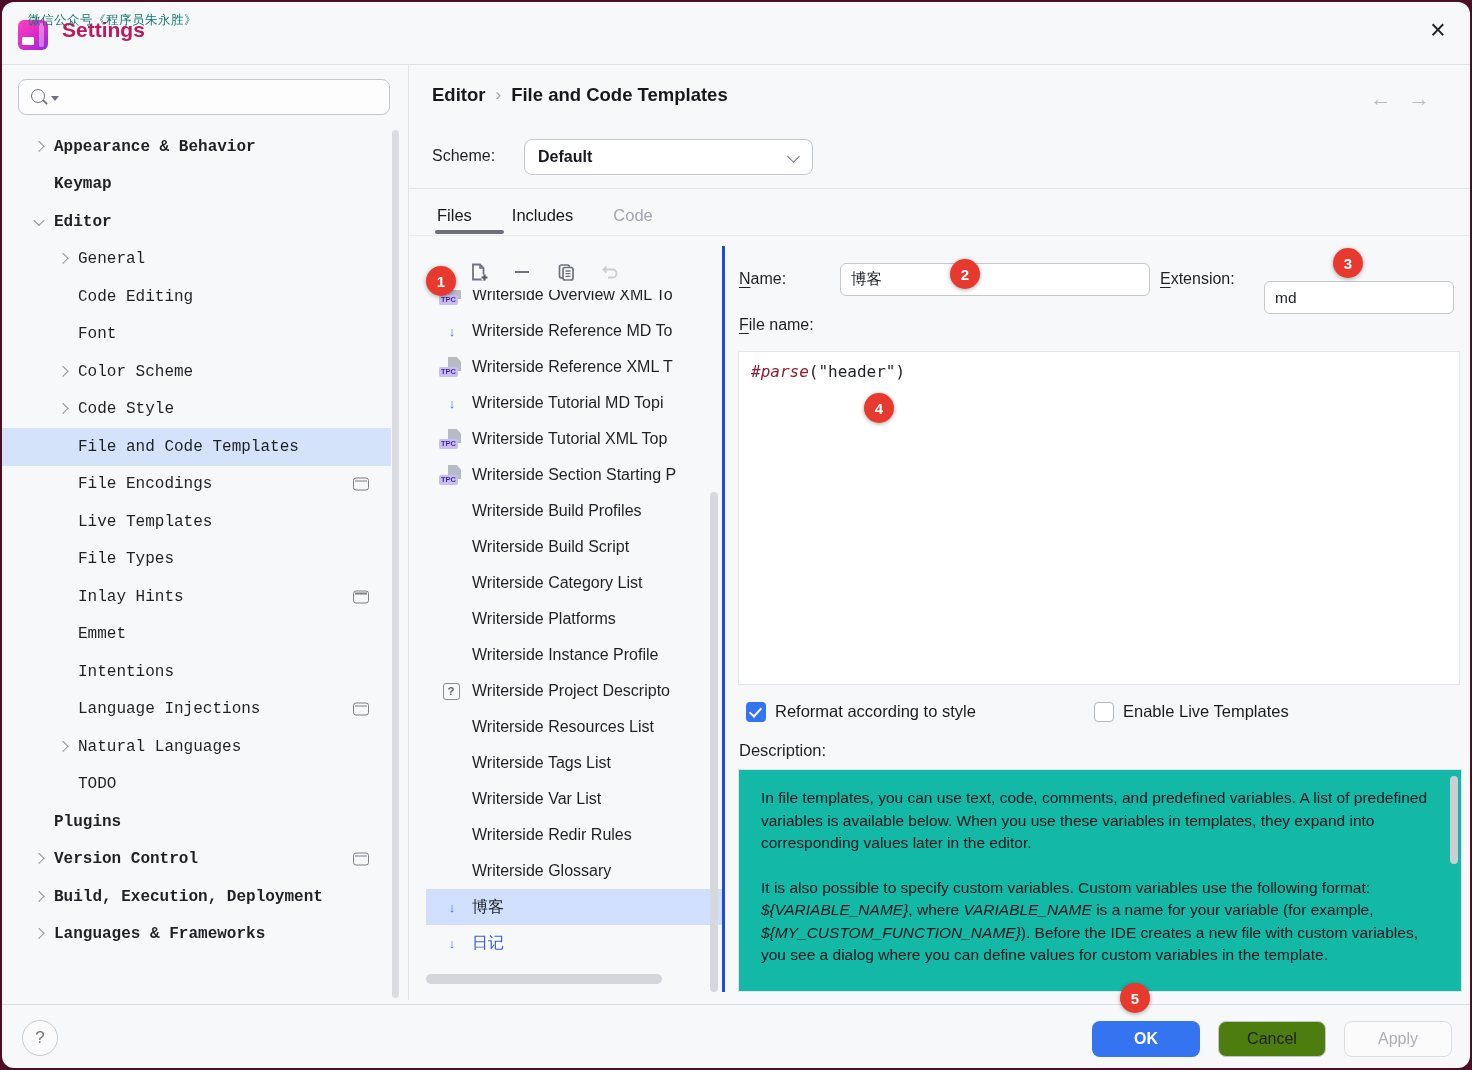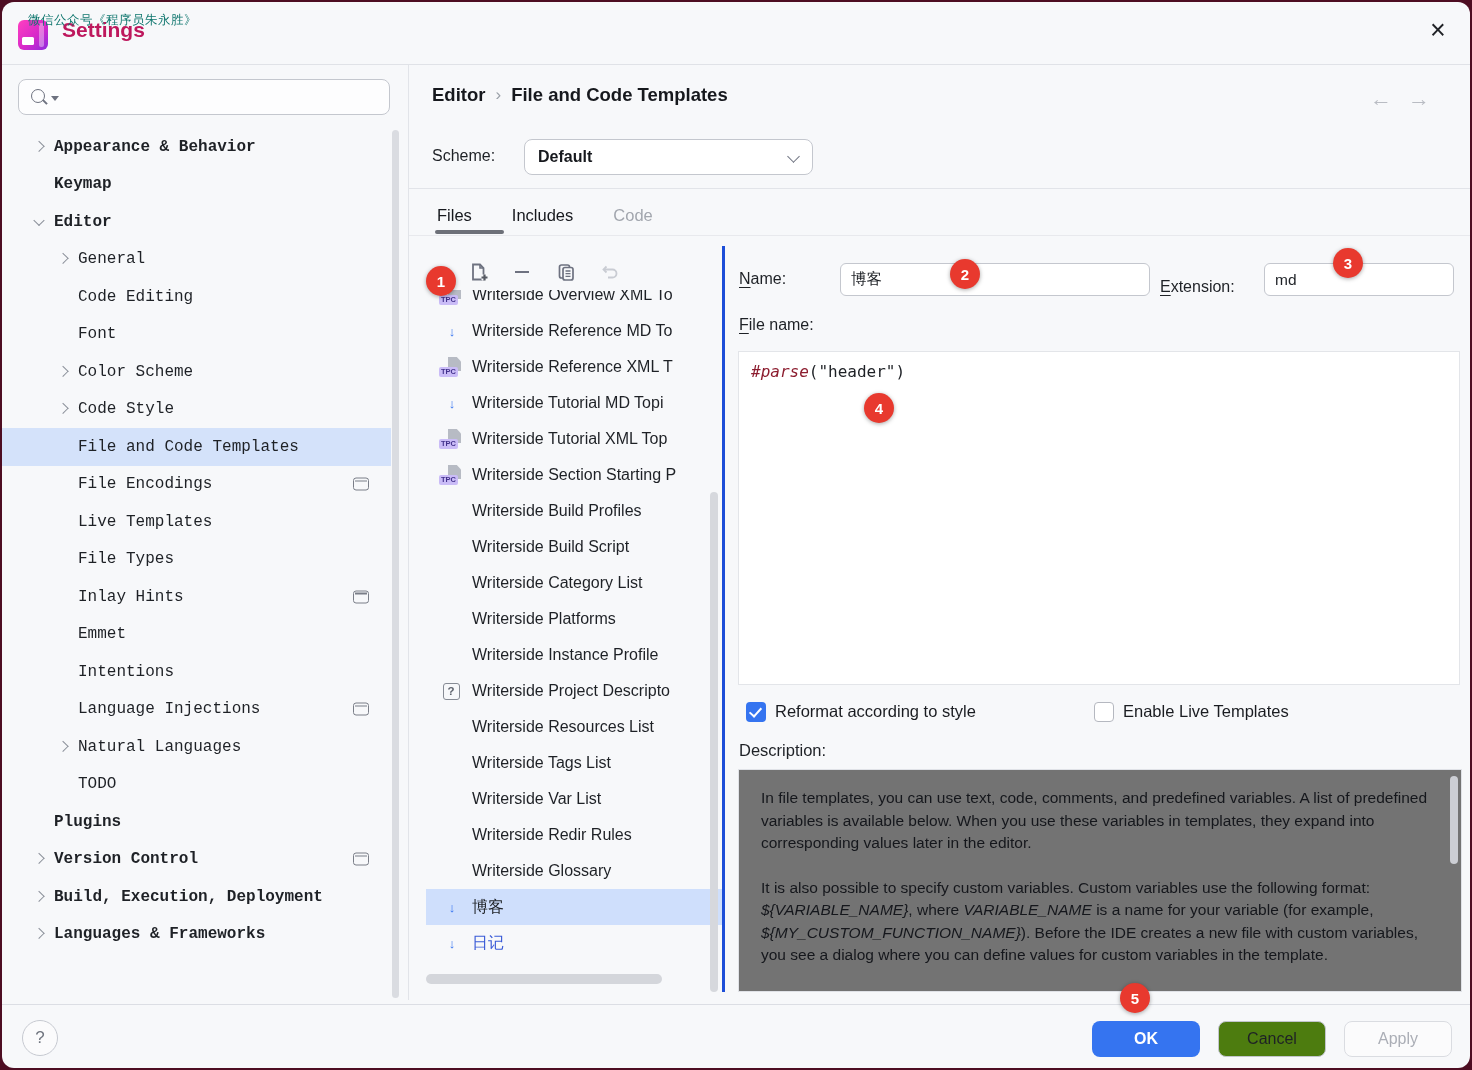--- a/index.html
+++ b/index.html
@@ -92,21 +92,21 @@
     padding:10px 12px;cursor:text;}
   .ed-line{font-family:"DejaVu Sans Mono","Liberation Mono",monospace;font-size:16px;color:#1e2126;}
   .ed-line .kw{color:#8c1d2f;font-style:italic;}
 
   .chk-box{position:absolute;width:20px;height:20px;border-radius:4px;box-sizing:border-box;cursor:pointer;}
   .chk-box.on{background:#3574f0;}
   .chk-box.on::after{content:"";position:absolute;left:6px;top:3px;width:5px;height:10px;border-right:2.2px solid #fff;border-bottom:2.2px solid #fff;transform:rotate(42deg);}
   .chk-box.off{background:#fff;border:1.5px solid #b5b8c0;}
   .chk-label{position:absolute;font-size:16.5px;color:#1a1c21;}
 
-  .desc-box{position:absolute;left:736px;top:767px;width:724px;height:223px;background:#737373;border:1px solid #e0e2e7;box-sizing:border-box;
+  .desc-box{position:absolute;left:736px;top:767px;width:724px;height:223px;background:#14b8a6;border:1px solid #e0e2e7;box-sizing:border-box;
     overflow:hidden;padding:17px 22px;}
   .desc-box p{margin:0 0 22px 0;font-size:15.5px;line-height:22.5px;color:#15171c;}
   .desc-box .it{font-style:italic;}
   .desc-scroll{position:absolute;right:3px;top:6px;width:8px;height:88px;border-radius:4px;background:#ccced4;}
 
   
   .ftr-divider{position:absolute;left:0;right:0;top:1002px;height:1px;background:#dcdee4;}
   .help-btn{position:absolute;left:20px;top:1018px;width:36px;height:36px;border:1px solid #c6c9d0;border-radius:50%;box-sizing:border-box;
     display:flex;align-items:center;justify-content:center;font-size:17px;color:#70757f;background:#fbfbfc;cursor:pointer;}
   .btn{position:absolute;top:1019px;width:108px;height:36px;border-radius:8px;box-sizing:border-box;display:flex;align-items:center;justify-content:center;
@@ -442,24 +442,24 @@
           </div>
         </div>
       <div class="tl-vscroll"></div>
       <div class="tl-hscroll"></div>
     </div>
 
     <div class="fld-label" style="left:737px;top:268px;">
       <span class="mn">N</span><span>ame:</span>
     </div>
     <input class="txt-input" style="left: 838px; top: 261px; width: 310px; height: 33px;" value="博客">
-    <div class="fld-label" style="left:1158px;top:276px;">
+    <div class="fld-label" style="left:1158px;top:268px;">
       <span class="mn">E</span><span>xtension:</span>
     </div>
-    <input class="txt-input" style="left: 1262px; top: 261px; width: 190px; height: 33px;" value="md">
+    <input class="txt-input" style="left: 1262px; top: 279px; width: 190px; height: 33px;" value="md">
     <div class="fld-label" style="left:737px;top:314px;">
       <span class="mn">F</span><span>ile name:</span>
     </div>
 
     <div class="editor">
       <div class="ed-line">
         <span class="kw">#parse</span><span>("header")</span>
       </div>
     </div>
 

